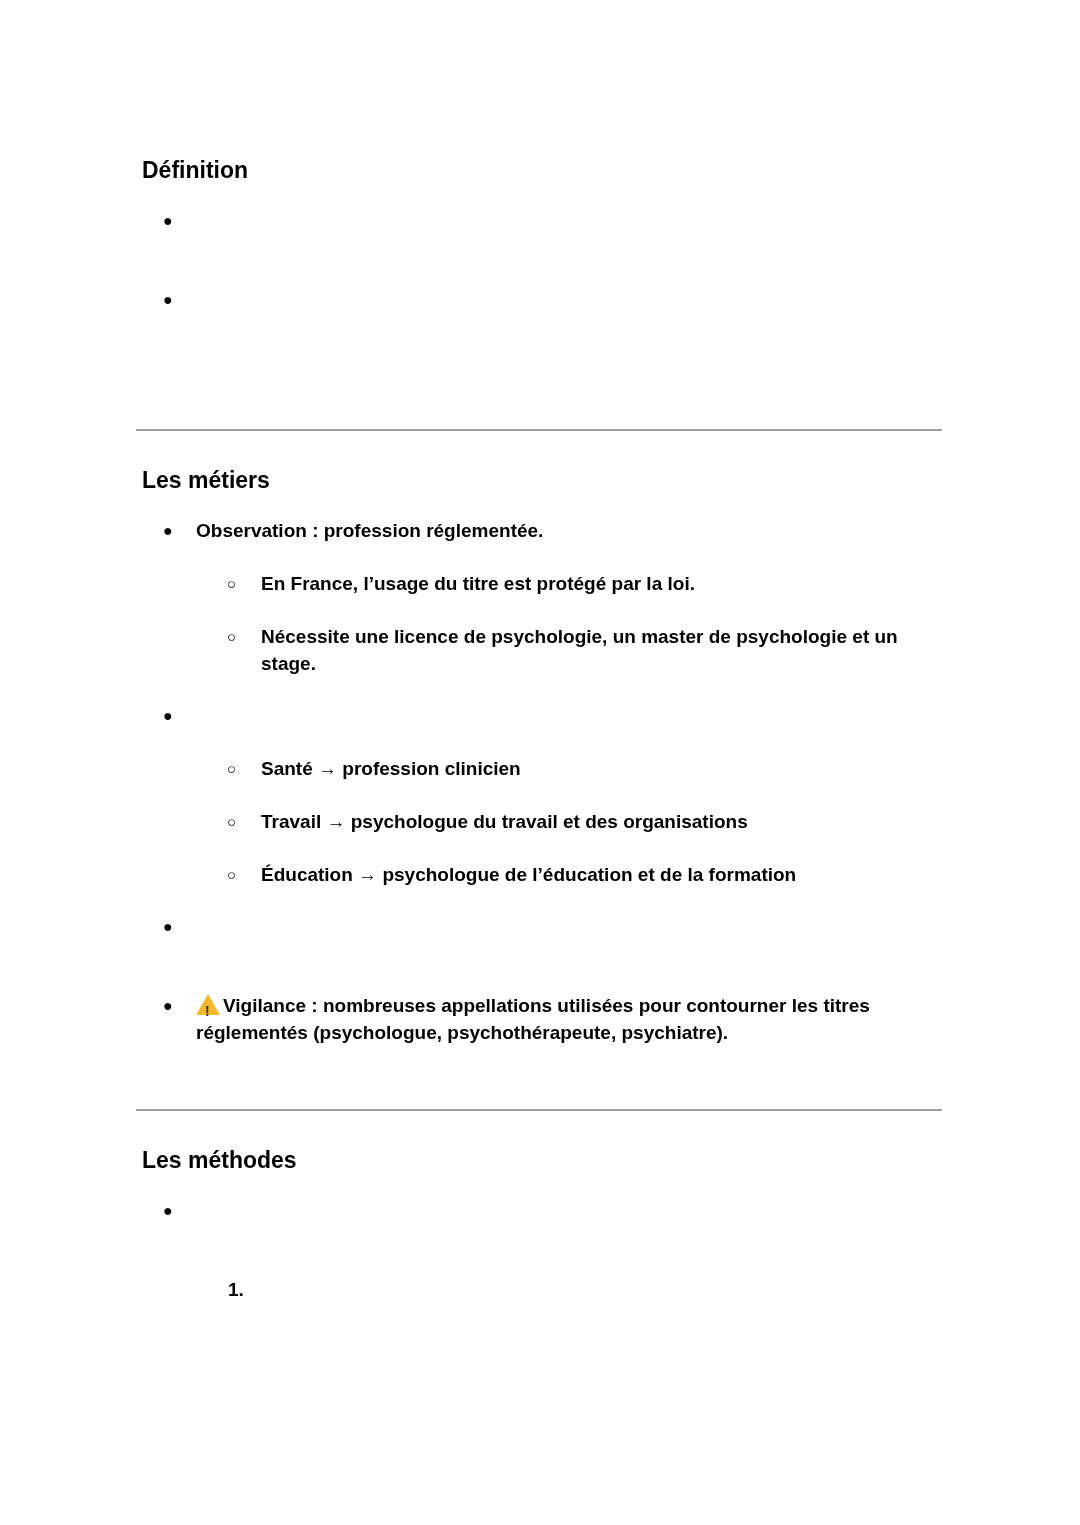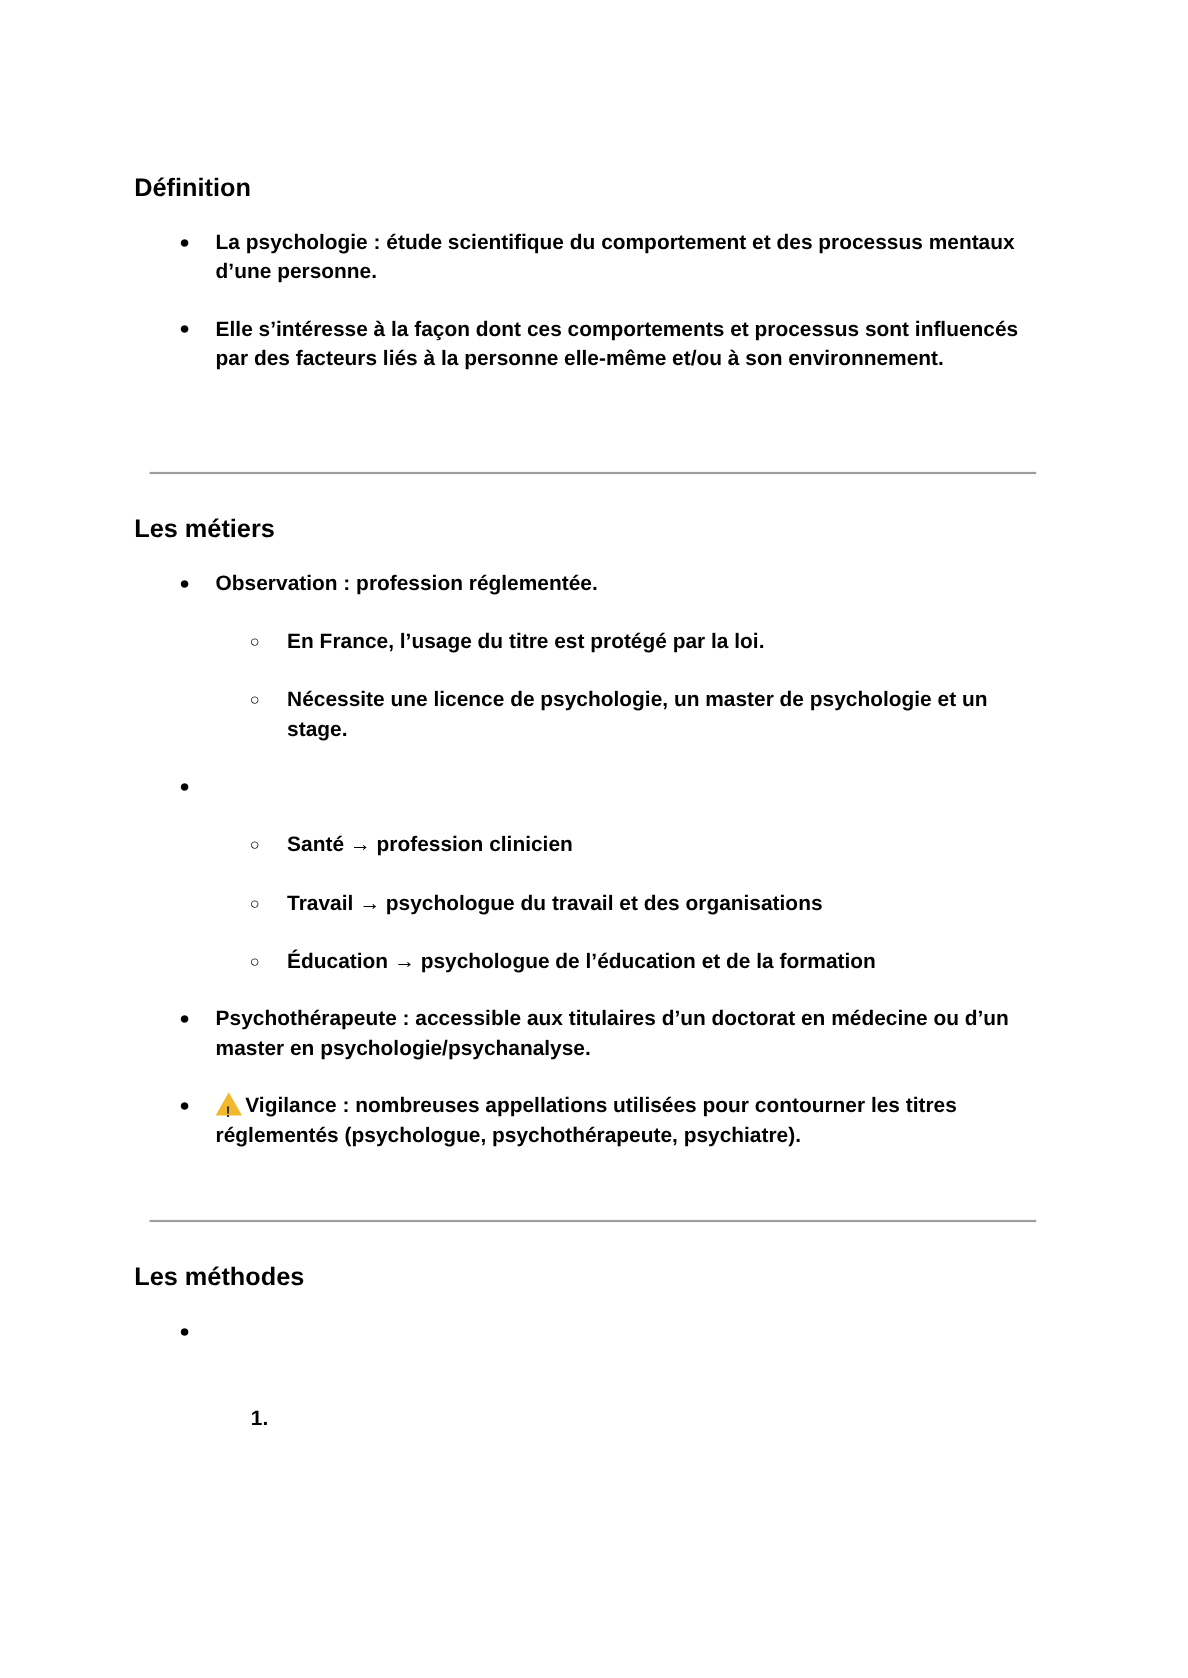--- a/index.html
+++ b/index.html
@@ -1,19 +1,19 @@
 <!DOCTYPE html>
 <html><head>
   <meta charset="utf-8">
   <style>
     html, body { margin: 0; padding: 0; background: #ffffff; }
     body { width: 1080px; height: 1525px; position: relative; overflow: hidden;
       font-family: "Liberation Sans", sans-serif; color: #000; }
     .page { position: absolute; left: 0; top: 0; width: 1080px; height: 1525px; }
-    h2 { position: absolute; left: 122px; margin: 0; font-size: 23px; font-weight: bold; line-height: 28px; text-align: center; }
+    h2 { position: absolute; left: 142px; margin: 0; font-size: 23px; font-weight: bold; line-height: 28px; text-align: center; }
     .hr { position: absolute; left: 136px; width: 806px; height: 0; border-top: 2px solid #9e9e9e; }
     .item { position: absolute; font-size: 19px; font-weight: bold; line-height: 26.5px; }
     .l1 { left: 196px; width: 740px; }
     .l2 { left: 261px; width: 680px; }
     .marker { position: absolute; top: 0; font-weight: normal; }
     .l1 .marker { left: -33px; font-size: 16px; }
     .l2 .marker { left: -34px; font-size: 15px; }
     .l2 .marker.num { left: -33px; font-weight: bold; font-size: 19px; }
     .warn { display: inline-block; width: 0; height: 0; border-left: 12px solid transparent;
       border-right: 12px solid transparent; border-bottom: 21px solid #f2b92f; position: relative;
@@ -22,25 +22,23 @@
   </style>
 </head>
 <body>
 
 <div class="page">
 
   <h2 style="top:156px">Définition</h2>
 
   <div class="item l1" style="top:208px">
     <span class="marker">●</span>
-    <span>La psychologie : étude scientifique du comportement et des processus mentaux d’une personne.</span>
   </div>
   <div class="item l1" style="top:287px">
     <span class="marker">●</span>
-    <span>Elle s’intéresse à la façon dont ces comportements et processus sont influencés par des facteurs liés à la personne elle-même et/ou à son environnement.</span>
   </div>
 
   <div class="hr" style="top:429px"></div>
 
   <h2 style="top:466px">Les métiers</h2>
 
   <div class="item l1" style="top:518px">
     <span class="marker">●</span>
     <span>Observation : profession réglementée.</span>
   </div>
@@ -64,21 +62,20 @@
     <span class="marker">○</span>
     <span>Travail → psychologue du travail et des organisations</span>
   </div>
   <div class="item l2" style="top:862px">
     <span class="marker">○</span>
     <span>Éducation → psychologue de l’éducation et de la formation</span>
   </div>
 
   <div class="item l1" style="top:914px">
     <span class="marker">●</span>
-    <span>Psychothérapeute : accessible aux titulaires d’un doctorat en médecine ou d’un master en psychologie/psychanalyse.</span>
   </div>
   <div class="item l1" style="top:993px">
     <span class="marker">●</span>
     <span class="warn"></span><span>Vigilance : nombreuses appellations utilisées pour contourner les titres réglementés (psychologue, psychothérapeute, psychiatre).</span>
   </div>
 
   <div class="hr" style="top:1109px"></div>
 
   <h2 style="top:1146px">Les méthodes</h2>
 

